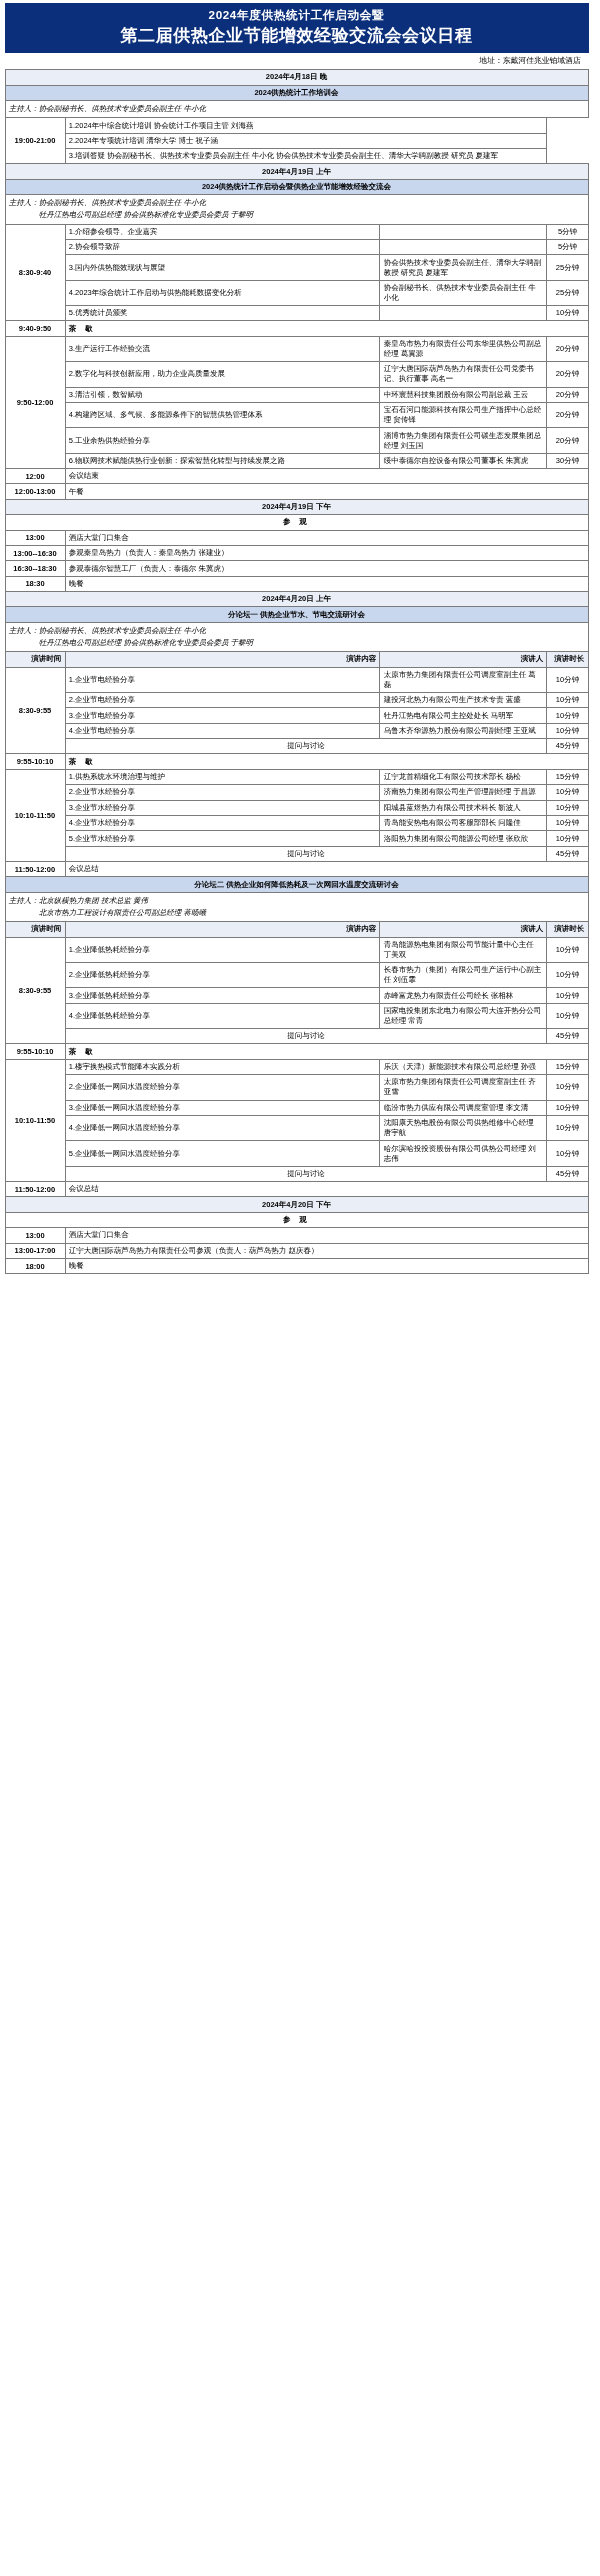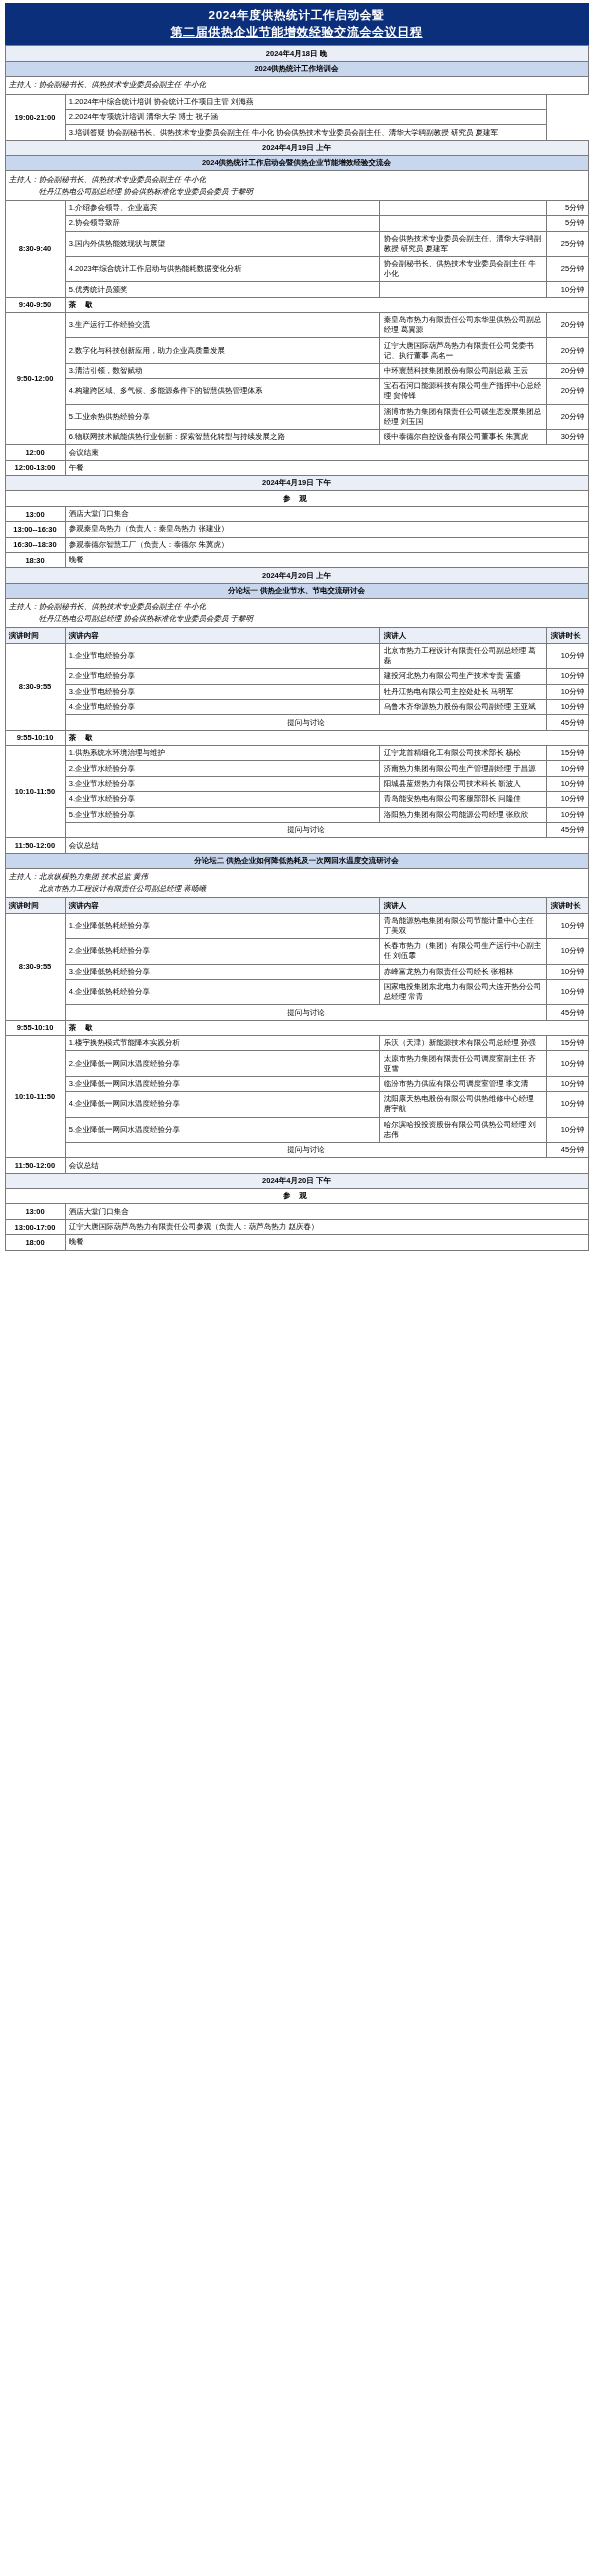--- a/index.html
+++ b/index.html
@@ -1,49 +1,50 @@
 <!DOCTYPE html>
 <html style="font-size:9px"><head>
 <meta charset="utf-8">
 <style>
   html,body{margin:0;padding:0;background:#fff;}
   body{font-family:"Liberation Sans","DejaVu Sans",sans-serif;color:#000;}
   #page{width:593px;min-height:2576px;background:#fff;position:relative;box-sizing:border-box;padding:3.3px 4.5px 11px 4.5px;}
   .header{background:#0b2f7a;color:#fff;text-align:center;font-weight:bold;font-size:11.7px;line-height:1.45;padding:3.3px 0 4.5px 0;letter-spacing:0.6px;}
-  .header .l2{font-size:12px;text-decoration:underline;}
+  .header .l2{font-size:17px;}
   .addr{text-align:right;font-size:7.8px;padding:2.2px 7.8px 3.3px 0;color:#000;}
   table.sched{width:100%;border-collapse:collapse;table-layout:fixed;}
   table.sched td{border:0.6px solid #7b7b7b;font-size:7.5px;padding:2.2px 3.3px;vertical-align:middle;word-break:break-all;}
   .daybar{background:#e9eef7;text-align:center;font-weight:bold;font-size:8.3px;padding:3.9px 0;}
   .sectionbar{background:#c9d7ee;text-align:center;font-weight:bold;font-size:8.3px;padding:3.9px 0;}
   .hostrow{font-size:7.2px;line-height:1.6;padding:3.3px 5.6px;font-style:italic;}
   .timecell{text-align:center;font-size:7.5px;}
   .center{text-align:center;}
   .bold{font-weight:bold;}
   .topic{padding-left:4.5px;}
-  .dur{text-align:right;width:40px;}
+  .dur{text-align:center;width:40px;}
   .spk{width:161px;}
-  .colhead{background:#e9eef7;text-align:left;font-weight:bold;}
+  .colhead{background:#e9eef7;text-align:right;font-weight:bold;}
   .fullc{}
   .teabreak{text-align:left;font-weight:bold;letter-spacing:3.3px;}
   .visit{text-align:center;font-weight:bold;letter-spacing:3.3px;}
   .w-time{width:60px;}
   .w-dur{width:41px;}
   .w-spk{width:167px;}
 </style>
 </head>
 <body>
 
 <div id="page">
 
   <div class="header">
     <div class="l1">2024年度供热统计工作启动会暨</div>
     <div class="l2">第二届供热企业节能增效经验交流会会议日程</div>
   </div>
 
+  <div class="addr">地址：东戴河佳兆业铂域酒店</div>
 
   <table class="sched">
     <colgroup>
       <col class="w-time">
       <col>
       <col class="w-spk">
       <col class="w-dur">
     </colgroup>
     <tbody id="tbody">
         <tr>
@@ -186,21 +187,21 @@
         </tr>
         <tr>
           <td class="colhead">演讲时间</td>
           <td class="colhead">演讲内容</td>
           <td class="colhead">演讲人</td>
           <td class="colhead">演讲时长</td>
         </tr>
         <tr>
           <td rowspan="5" class="timecell bold">8:30-9:55</td>
           <td class="topic">1.企业节电经验分享</td>
-          <td class="spk">北京市热力工程设计有限责任公司副总经理 葛磊</td>
+          <td class="spk">太原市热力集团有限责任公司调度室副主任 葛磊</td>
           <td class="dur">10分钟</td>
         </tr>
         <tr>
           <td class="topic">2.企业节电经验分享</td>
           <td class="spk">建投河北热力有限公司生产技术专责 蓝盛</td>
           <td class="dur">10分钟</td>
         </tr>
         <tr>
           <td class="topic">3.企业节电经验分享</td>
           <td class="spk">牡丹江热电有限公司主控处处长 马明军</td>

